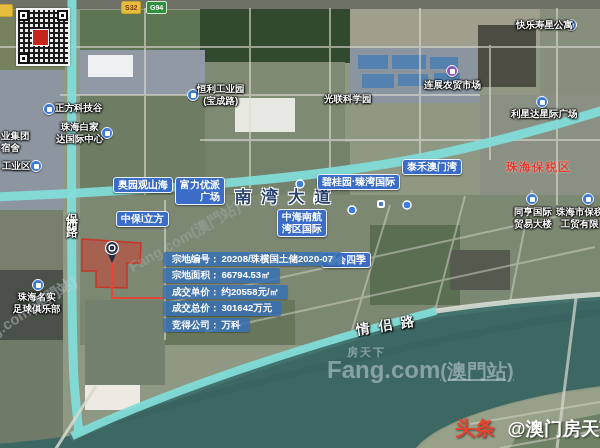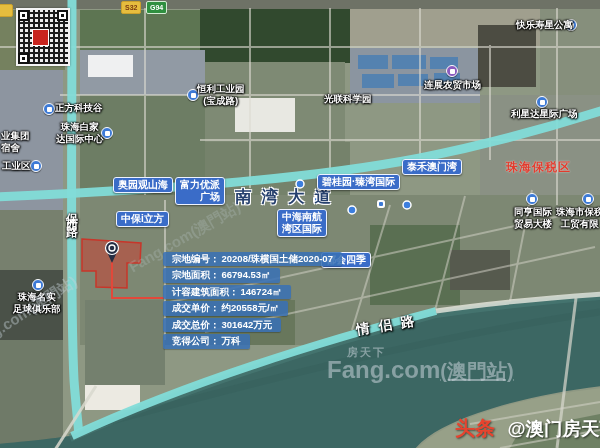--- a/index.html
+++ b/index.html
@@ -273,23 +273,20 @@
   <div class="mini-shield" style="left:377px;top:200px;"></div>
 
   <div class="info-panel">
     <div class="info-row">
       <span>宗地编号：</span><span class="v">20208/珠横国土储2020-07</span>
     </div>
     <div class="info-row">
       <span>宗地面积：</span><span class="v">66794.53㎡</span>
     </div>
     <div class="info-row">
-      <span>计容建筑面积：</span><span class="v">146724㎡</span>
-    </div>
-    <div class="info-row">
       <span>成交单价：</span><span class="v">约20558元/㎡</span>
     </div>
     <div class="info-row">
       <span>成交总价：</span><span class="v">301642万元</span>
     </div>
     <div class="info-row">
       <span>竞得公司：</span><span class="v">万科</span>
     </div>
   </div>
 

